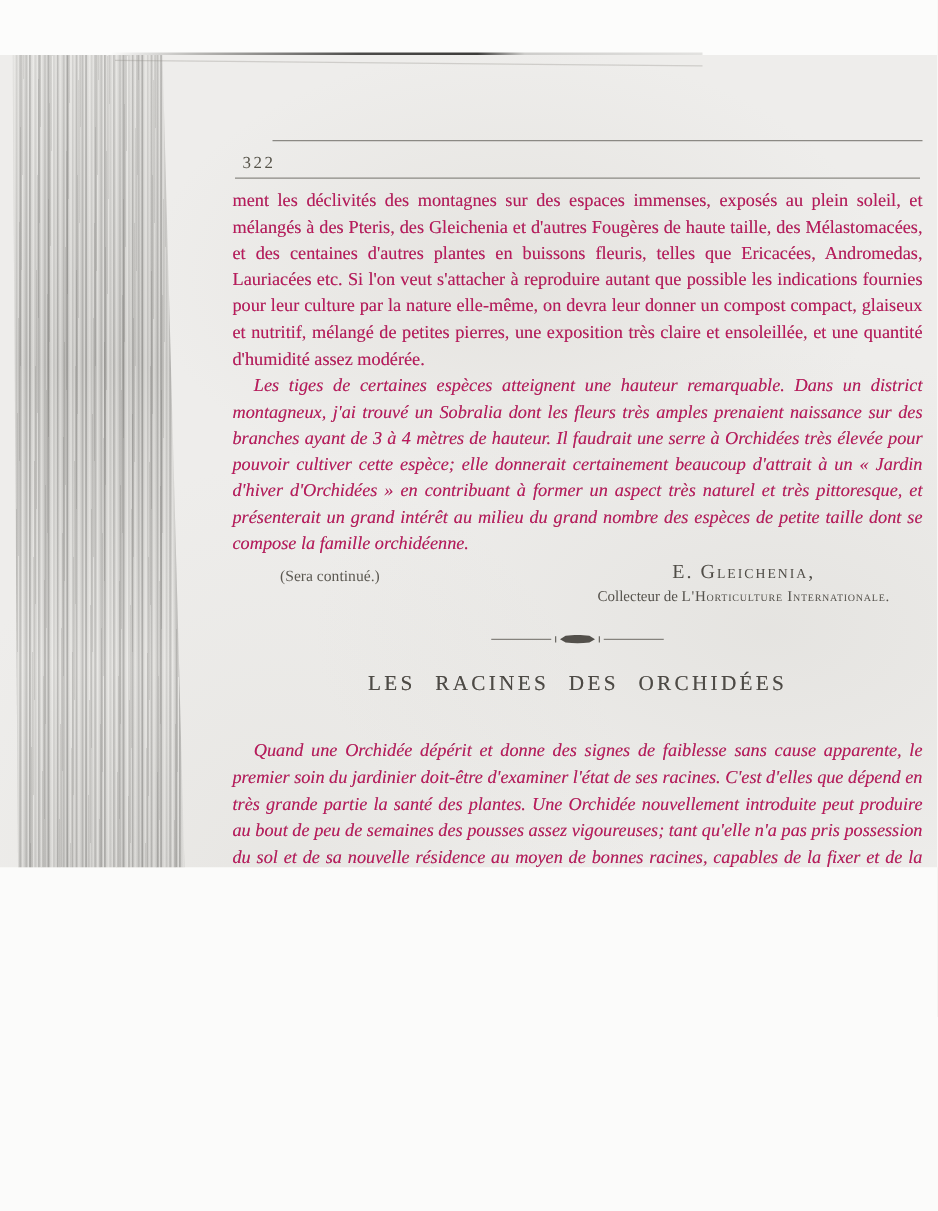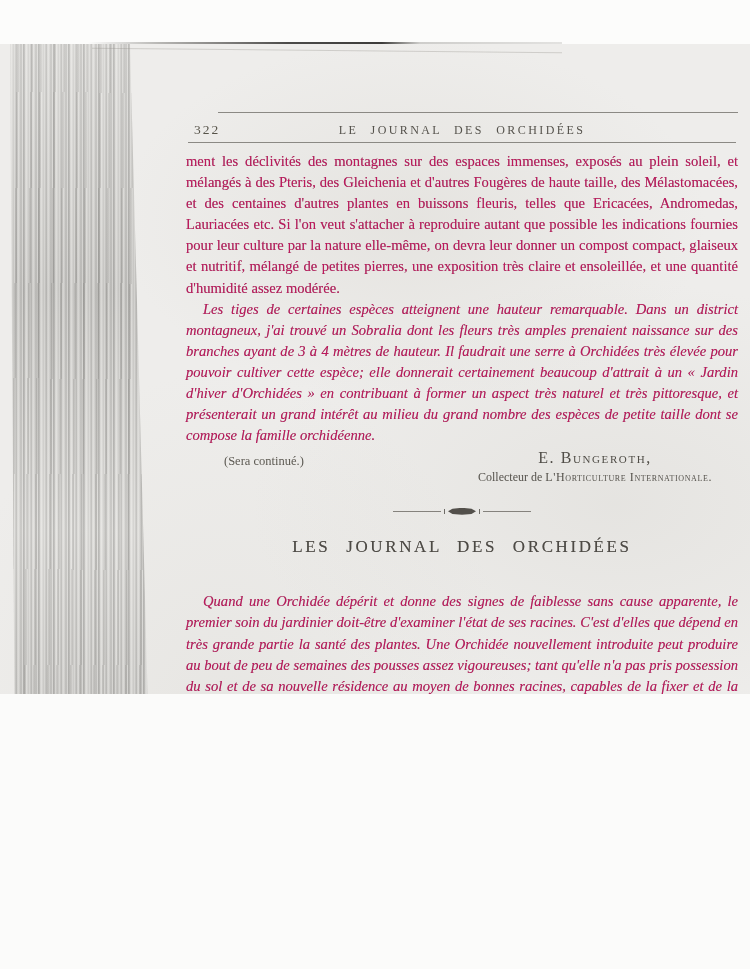--- a/index.html
+++ b/index.html
@@ -118,45 +118,44 @@
   <div class="spine"></div>
   <div class="top-edge"></div>
   <div class="top-edge-diag"></div>
   <div class="bottom-edge"></div>
 
   <div class="content">
 
     <div class="rule-top"></div>
     <div class="header-row">
       <span class="page-number">322</span>
-      <span class="journal-title">LE JOURNAL DES ORCHIDÉES</span>
     </div>
     <div class="rule-bottom"></div>
 
     <div class="body-text">
       <p>ment les déclivités des montagnes sur des espaces immenses, exposés au plein soleil, et mélangés à des Pteris, des Gleichenia et d'autres Fougères de haute taille, des Mélastomacées, et des centaines d'autres plantes en buissons fleuris, telles que Ericacées, Andromedas, Lauriacées etc. Si l'on veut s'attacher à reproduire autant que possible les indications fournies pour leur culture par la nature elle-même, on devra leur donner un compost compact, glaiseux et nutritif, mélangé de petites pierres, une exposition très claire et ensoleillée, et une quantité d'humidité assez modérée.</p>
       <p class="indented">Les tiges de certaines espèces atteignent une hauteur remarquable. Dans un district montagneux, j'ai trouvé un Sobralia dont les fleurs très amples prenaient naissance sur des branches ayant de 3 à 4 mètres de hauteur. Il faudrait une serre à Orchidées très élevée pour pouvoir cultiver cette espèce; elle donnerait certainement beaucoup d'attrait à un « Jardin d'hiver d'Orchidées » en contribuant à former un aspect très naturel et très pittoresque, et présenterait un grand intérêt au milieu du grand nombre des espèces de petite taille dont se compose la famille orchidéenne.</p>
     </div>
 
     <div class="byline">
       <span class="continued">(Sera continué.)</span>
       <div class="sig">
-        <div class="sig-name">E. Bungeroth,</div>
+        <div class="sig-name">E. Gleichenia,</div>
         <div class="sig-role"><span>Collecteur de </span><span class="sc">L'Horticulture Internationale.</span></div>
       </div>
     </div>
 
     <div class="divider">
       <span class="dash"></span>
       <span class="tick"></span>
       <span class="diamond"></span>
       <span class="tick"></span>
       <span class="dash"></span>
     </div>
 
-    <div class="article-title">LES JOURNAL DES ORCHIDÉES</div>
+    <div class="article-title">LES RACINES DES ORCHIDÉES</div>
 
     <div class="body-text second">
       <p class="indented">Quand une Orchidée dépérit et donne des signes de faiblesse sans cause apparente, le premier soin du jardinier doit-être d'examiner l'état de ses racines. C'est d'elles que dépend en très grande partie la santé des plantes. Une Orchidée nouvellement introduite peut produire au bout de peu de semaines des pousses assez vigoureuses; tant qu'elle n'a pas pris possession du sol et de sa nouvelle résidence au moyen de bonnes racines, capables de la fixer et de la nourrir, elle n'est pas réellement établie, pour employer l'expression consacrée, elle n'est pas assurée de l'avenir, et peut mourir en quelques jours. Quand elle est pourvue de racines suffisantes, on peut la considérer comme acclimatée et apte à croître dans des conditions de santé convenables.</p>
     </div>
 
   </div>
 </div>
 
 </body></html>

